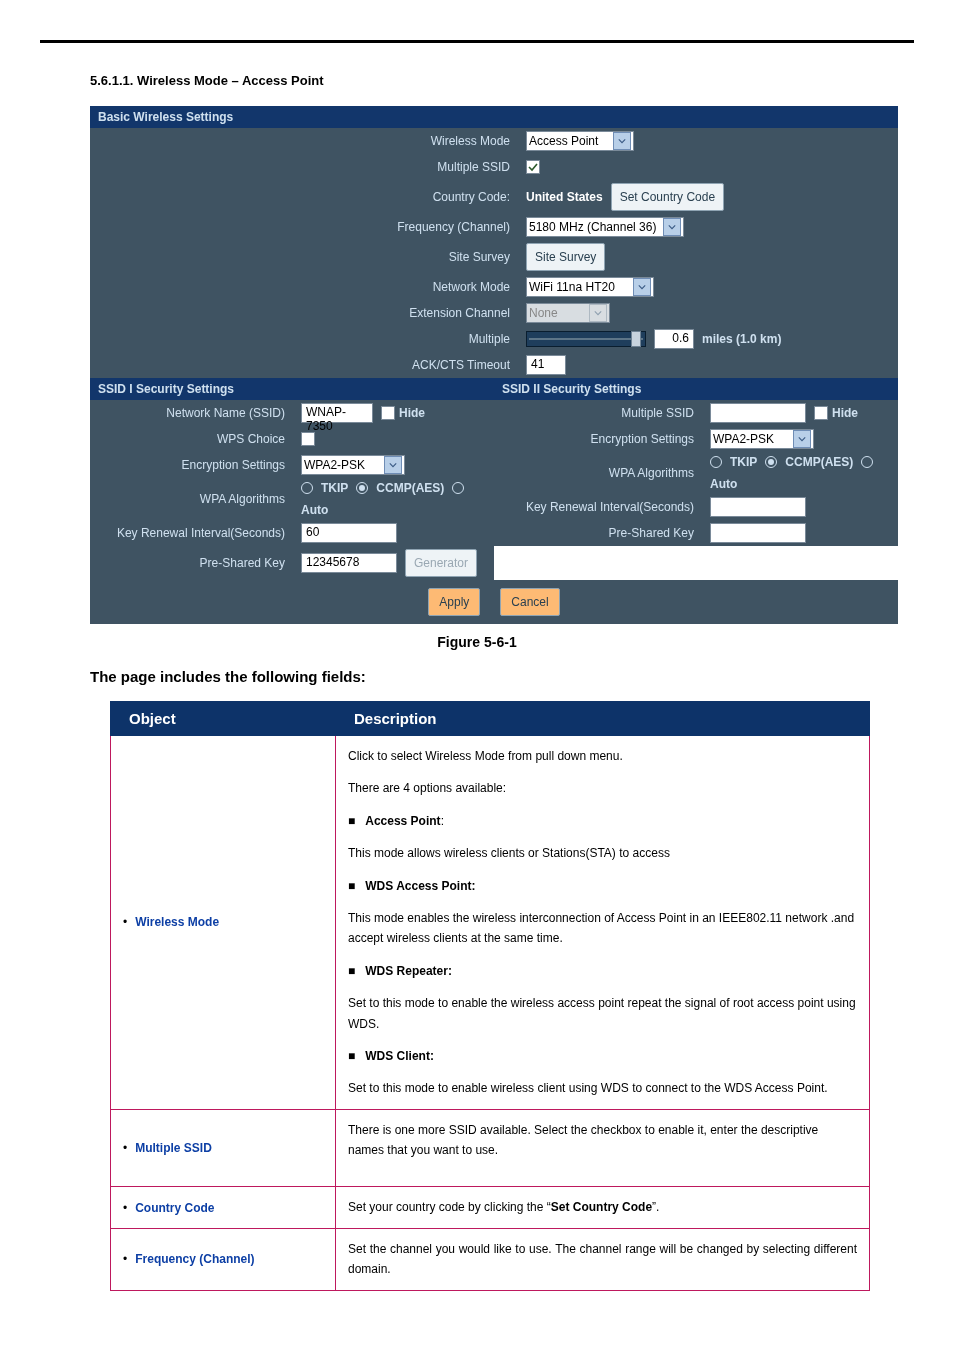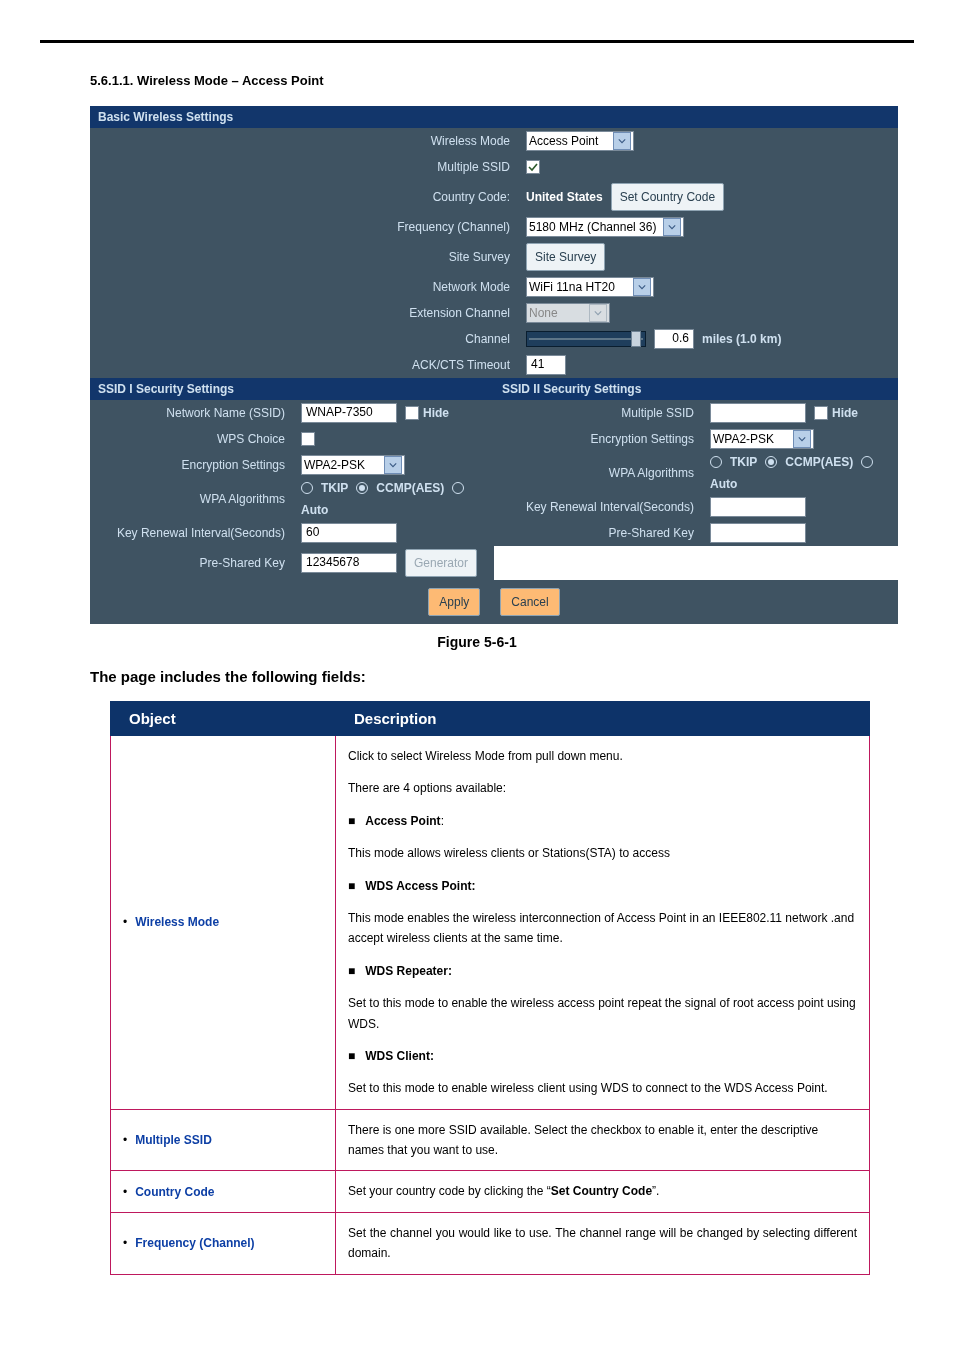--- a/index.html
+++ b/index.html
@@ -135,21 +135,21 @@
             <span style="min-width:56px">None</span>
             <span class="arrow" style="background:#d8dde1;border-color:#aeb9c2">
                 <svg viewBox="0 0 10 10">
                   <path d="M1 3 L5 7 L9 3" fill="none" stroke="#8fa0b0" stroke-width="1.4"></path>
                 </svg>
               </span>
           </span>
         </div>
       </div>
       <div class="row">
-        <div class="lbl">Channel</div>
+        <div class="lbl">Multiple</div>
         <div class="val">
           <span class="slider">
             <span class="track"></span>
             <span class="thumb" style="left:104px"></span>
           </span>
           <span class="txt" style="width:40px;text-align:right">0.6</span>
           <span style="color:#cfe0ef;font-weight:bold">miles (1.0 km)</span>
         </div>
       </div>
       <div class="row">
@@ -161,21 +161,21 @@
     </div>
 
     <div class="cols">
 
       <div class="col">
         <div class="bar">SSID I Security Settings</div>
         <div class="dark">
           <div class="row">
             <div class="lbl">Network Name (SSID)</div>
             <div class="val">
-              <span class="txt" style="width:96px">WNAP-7350</span>
+              <span class="txt" style="width:72px">WNAP-7350</span>
               <span class="hide-group">
                 <span class="cb"></span>
                 <span class="radiolabel">Hide</span>
               </span>
             </div>
           </div>
           <div class="row">
             <div class="lbl">WPS Choice</div>
             <div class="val">
                 <span class="cb"></span>
@@ -305,21 +305,21 @@
         <div class="p">Set to this mode to enable the wireless access point repeat the signal of root access point using WDS.</div>
         <div class="p"><span class="sq">■</span><span class="bold">WDS Client:</span></div>
         <div class="p just">Set to this mode to enable wireless client using WDS to connect to the WDS Access Point.</div>
       </td>
     </tr>
     <tr>
       <td class="obj">
         <span class="dot">•</span><span class="item">Multiple SSID</span>
       </td>
       <td>
-        <div class="p" style="margin-bottom:0">There is one more SSID available. Select the checkbox to enable it, enter the descriptive names that you want to use.</div>
+        <div class="p" style="margin-bottom:16px">There is one more SSID available. Select the checkbox to enable it, enter the descriptive names that you want to use.</div>
       </td>
     </tr>
     <tr>
       <td class="obj">
         <span class="dot">•</span><span class="item">Country Code</span>
       </td>
       <td>
         <div class="p" style="margin-bottom:0">
           <span>Set your country code by clicking the “</span><span class="bold">Set Country Code</span><span>”.</span>
         </div>

